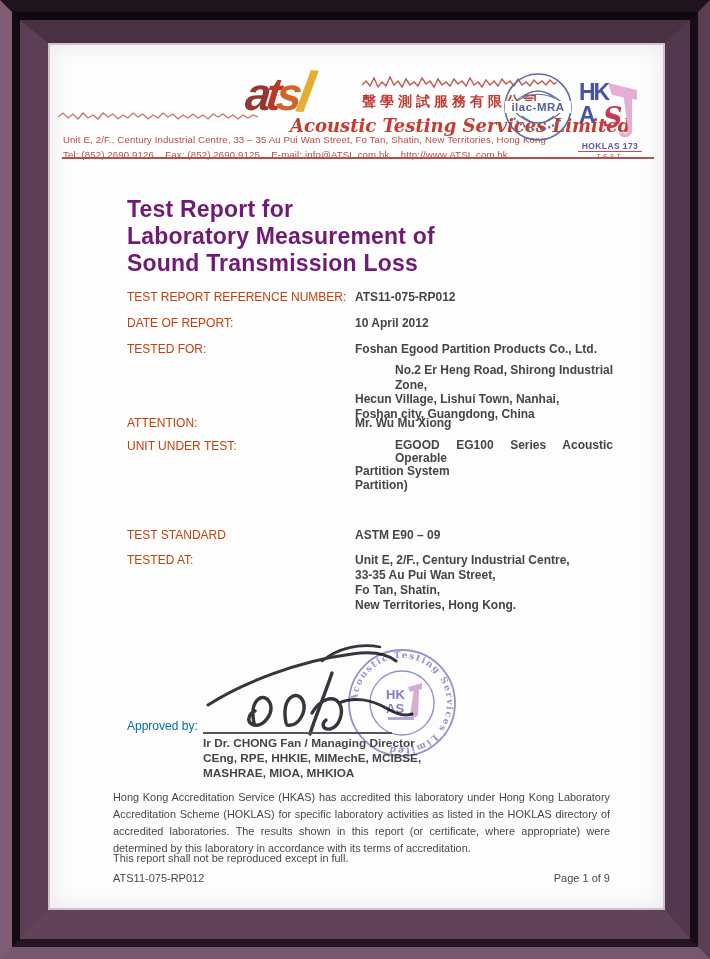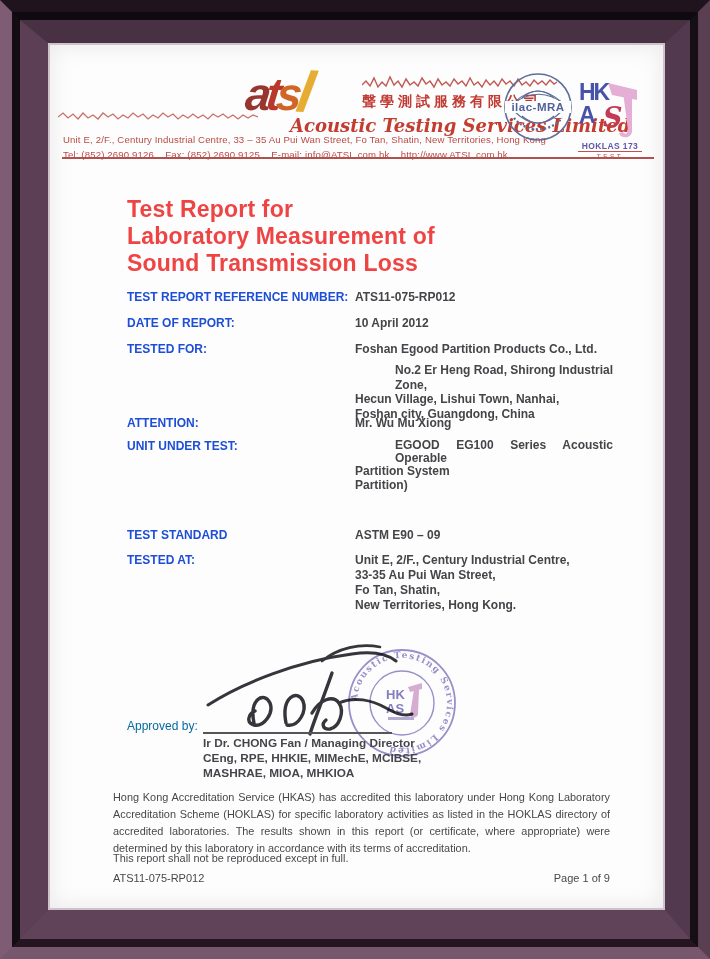--- a/index.html
+++ b/index.html
@@ -20,22 +20,22 @@
   .atsl span{font-style:italic;font-weight:bold;font-size:46px;line-height:46px;letter-spacing:-5px;
              font-family:"Liberation Sans",sans-serif;display:inline-block;}
   .la{color:#97352f;} .lt{color:#b8392b;} .ls{color:#cf6526;}
   .ll{color:#e6ad33;font-size:58px !important;line-height:46px;transform:translateY(2px) rotate(4deg);}
   .cjk{left:312px;top:48px;font-size:14px;font-weight:bold;color:#c23b33;letter-spacing:4px;white-space:nowrap;}
   .script-name{left:240px;top:70px;font-family:"DejaVu Serif",serif;font-style:italic;font-weight:bold;
                font-size:18px;color:#c33c30;white-space:nowrap;}
   .addr{left:13px;color:#bb4a43;font-size:9.6px;white-space:pre;letter-spacing:.15px;}
   .rule{left:12px;top:112px;width:592px;height:2px;background:#b0514d;}
   
-  .title-line{left:77px;font-size:23px;font-weight:bold;line-height:27px;color:#ef4444;letter-spacing:.2px;white-space:nowrap;}
-  .lbl{position:absolute;left:77px;font-size:12px;font-weight:bold;white-space:nowrap;color:#1d4ed8;}
+  .title-line{left:77px;font-size:23px;font-weight:bold;line-height:27px;color:#701a75;letter-spacing:.2px;white-space:nowrap;}
+  .lbl{position:absolute;left:77px;font-size:12px;font-weight:normal;white-space:nowrap;color:#c2410c;}
   .val{position:absolute;left:305px;width:258px;font-size:12px;font-weight:bold;color:#454549;}
   .vline{display:block;white-space:nowrap;}
   .jst{white-space:normal;text-align:justify;text-align-last:justify;padding-left:40px;}
   
   .apr{left:77px;top:674px;font-size:12px;color:#0369a1;}
   .sigline{left:153px;top:687px;width:189px;height:2px;background:#55555a;}
   .namel{left:153px;font-size:11.8px;font-weight:bold;color:#45454b;white-space:nowrap;}
   .stamp{left:292px;top:598px;opacity:.82;mix-blend-mode:multiply;}
   .sig{left:150px;top:594px;mix-blend-mode:multiply;}
   

